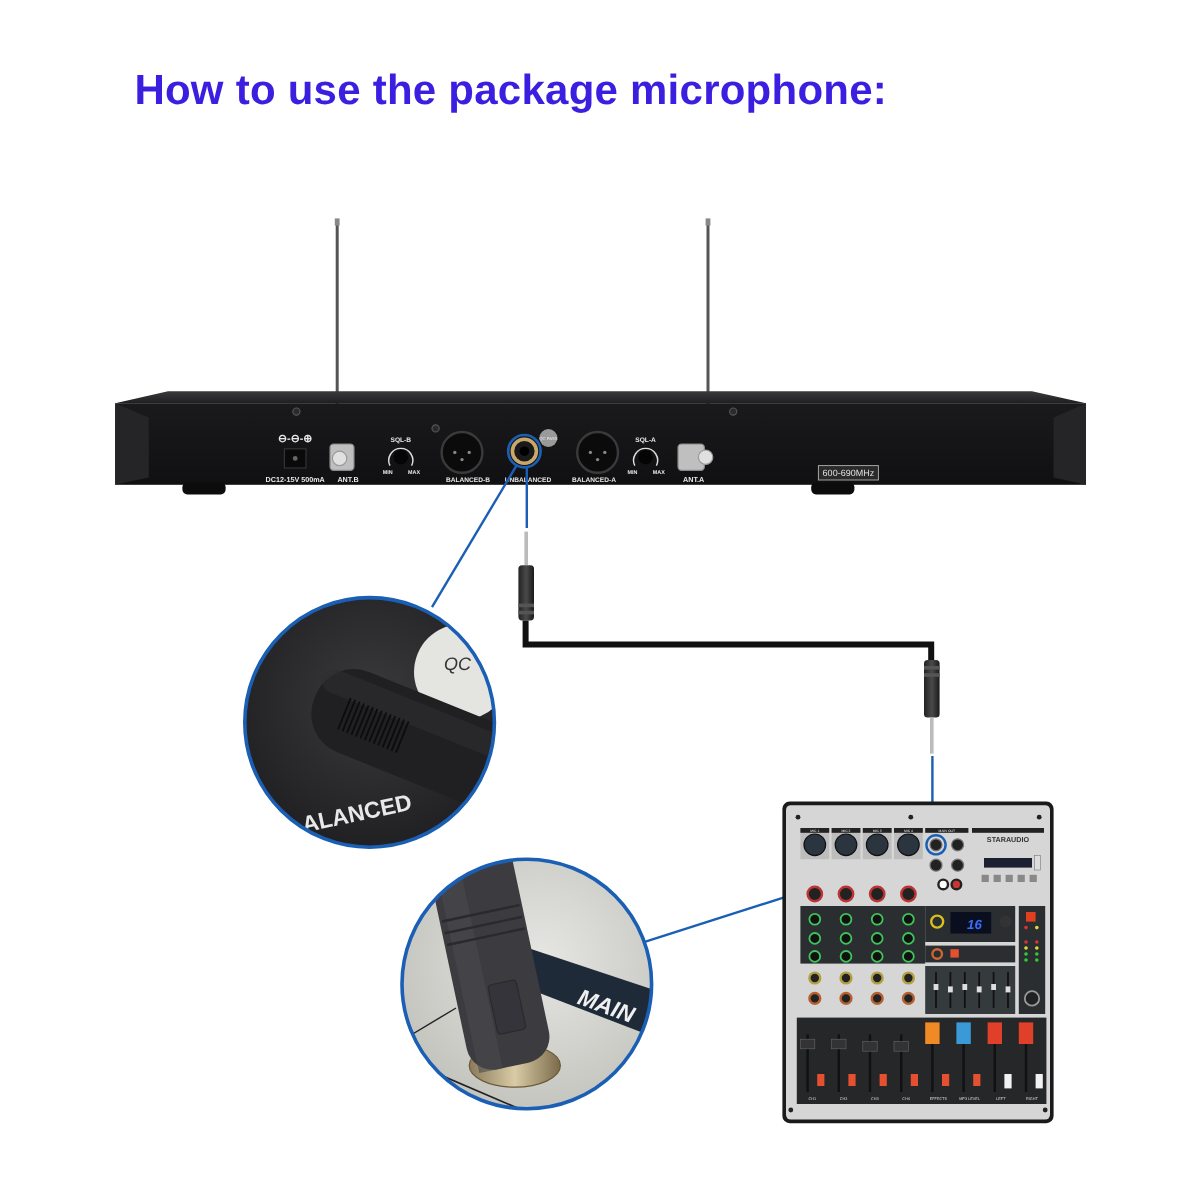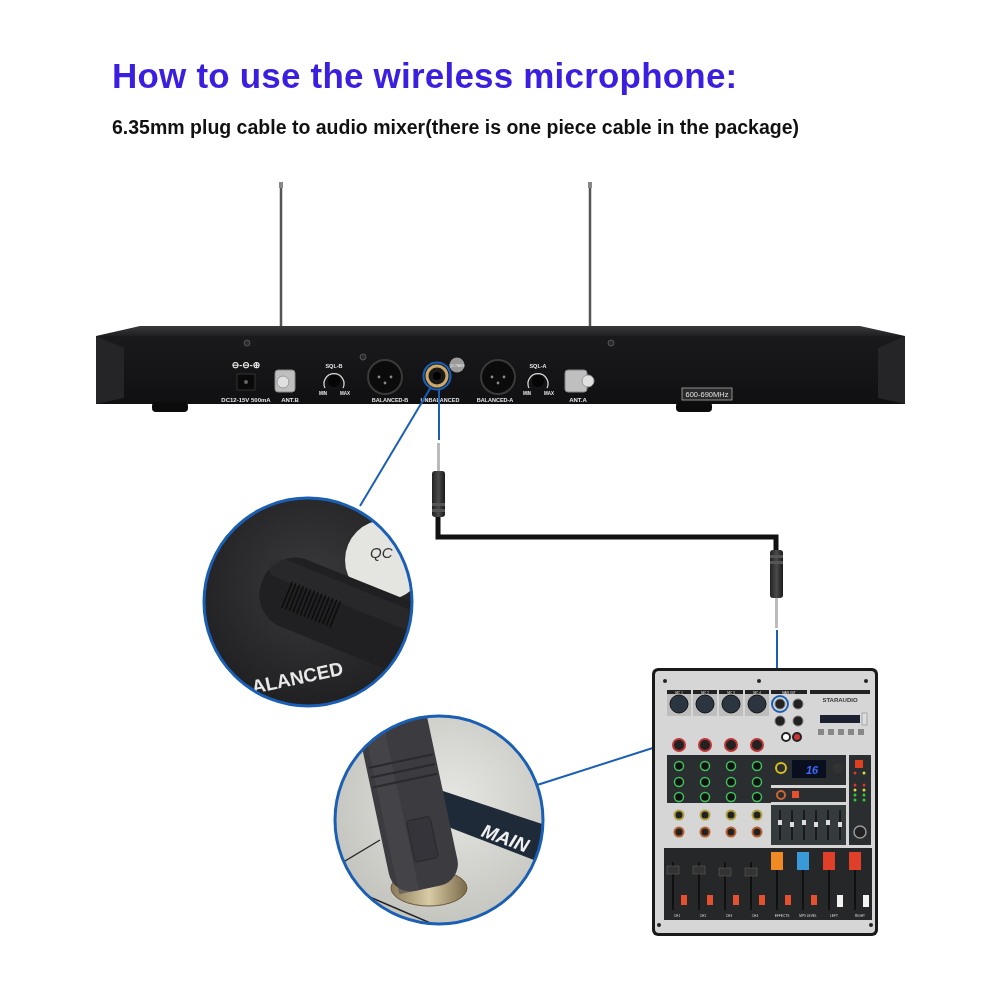--- a/index.html
+++ b/index.html
@@ -7,22 +7,21 @@
   .title { position:absolute; left:112px; top:56px; font-size:35px; font-weight:bold; color:#3b1fe0; letter-spacing:0.2px; white-space:nowrap; }
   .subtitle { position:absolute; left:112px; top:116px; font-size:19.5px; font-weight:bold; color:#111; white-space:nowrap; }
   svg { position:absolute; left:0; top:0; }
   .lbl { font-family:"Liberation Sans", sans-serif; font-weight:bold; fill:#e8e8e8; }
 </style>
 </head>
 <body>
 
 <div id="stage">
 
-  <div class="title">How to use the wireless microphone:</div>
-  <div class="subtitle">6.35mm plug cable to audio mixer(there is one piece cable in the package)</div>
+  <div class="title">How to use the package microphone:</div>
 
   <svg width="1000" height="1000" viewBox="0 0 1000 1000">
     <defs>
       <linearGradient id="recvTop" x1="0" y1="0" x2="0" y2="1">
         <stop offset="0" stop-color="#3a3a3c"></stop>
         <stop offset="1" stop-color="#1f1f21"></stop>
       </linearGradient>
       <linearGradient id="recvFront" x1="0" y1="0" x2="0" y2="1">
         <stop offset="0" stop-color="#1a1a1c"></stop>
         <stop offset="1" stop-color="#101012"></stop>

